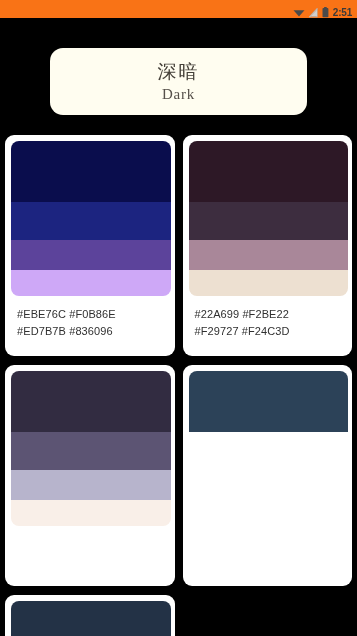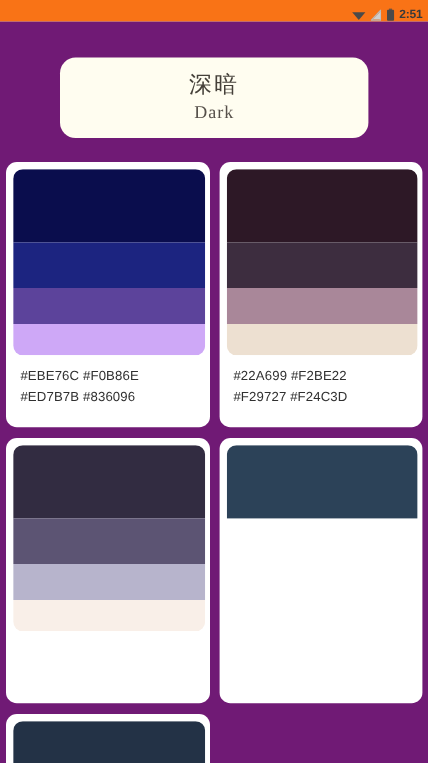--- a/index.html
+++ b/index.html
@@ -38,21 +38,21 @@
     letter-spacing: -0.2px;
     line-height: 1;
   }
 
   
   .viewport {
     height: 618px;
     width: 357px;
     overflow: hidden;
     position: relative;
-    background: #701a75;
+    background: #000000;
   }
 
   
   .header-card {
     position: absolute;
     left: 50px;
     top: 30px;
     width: 257px;
     height: 67px;
     background: #fffdf0;

